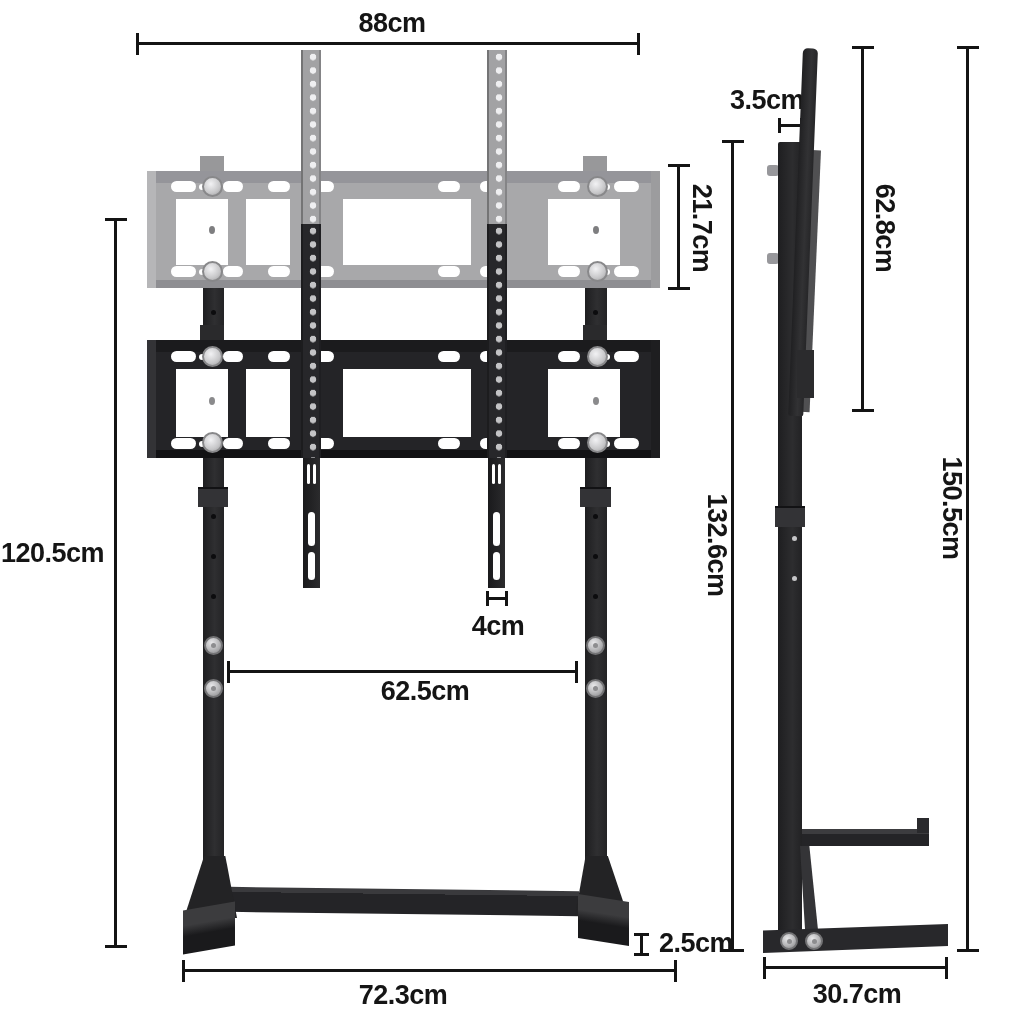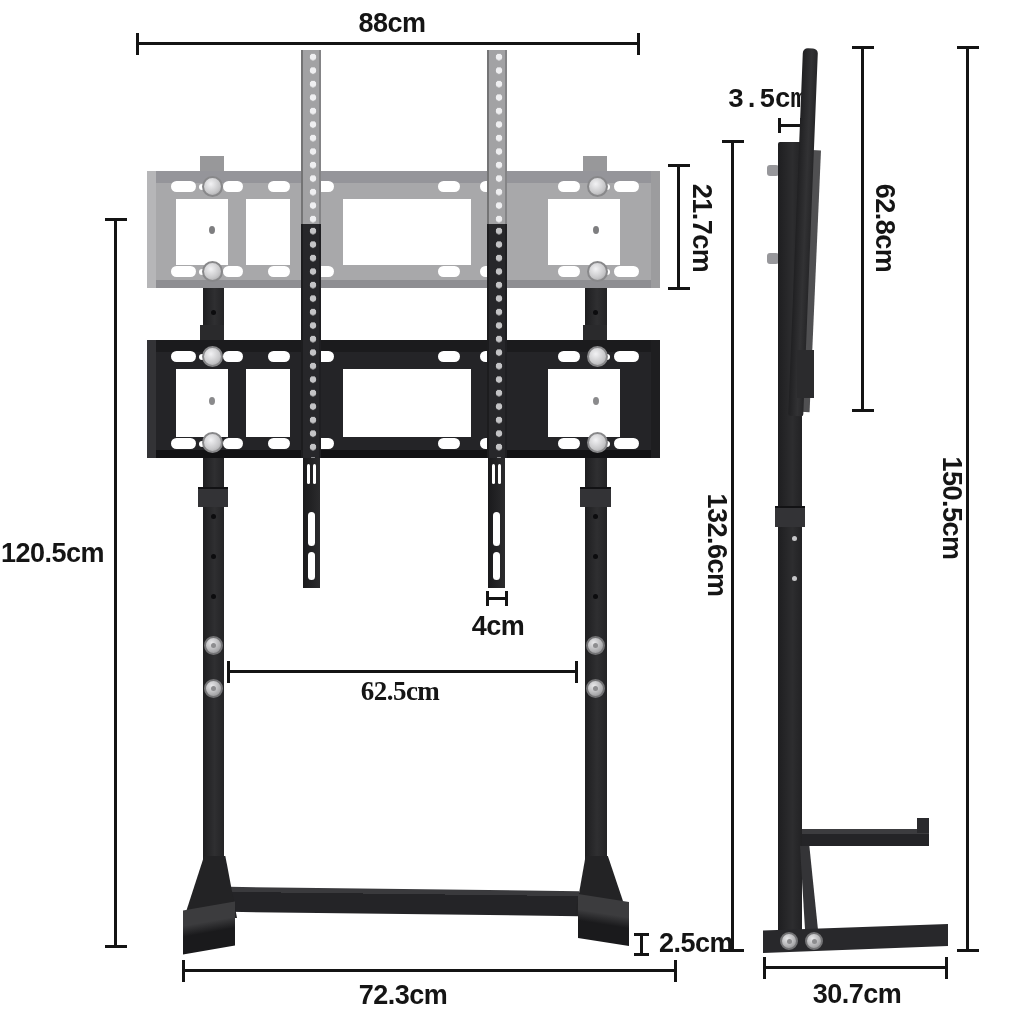--- a/index.html
+++ b/index.html
@@ -182,38 +182,38 @@
       <div class="hslot" style="left:4px;top:6px;width:3px;height:20px;"></div>
       <div class="hslot" style="left:10px;top:6px;width:3px;height:20px;"></div>
       <div class="hslot" style="left:5px;top:54px;width:7px;height:34px;"></div>
       <div class="hslot" style="left:5px;top:94px;width:7px;height:28px;"></div>
     </div>
 
     <div class="hdim small" style="left:486px;top:597px;width:22px;"></div>
     <div class="lbl center" style="left:498px;top:611px;">4cm</div>
 
     <div class="hdim" style="left:227px;top:670px;width:351px;"></div>
-    <div class="lbl center" style="left:400px;top:676px;font-family:Liberation Serif, serif;">62.5cm</div>
+    <div class="lbl center" style="left:425px;top:676px;">62.5cm</div>
 
     <div class="sideblk" style="left:229px;top:889px;width:350px;height:25px;background:linear-gradient(180deg,#3a3a3d 0 5px,#242427 5px);transform:rotate(0.7deg);"></div>
     <div class="sideblk" style="left:184px;top:856px;width:53px;height:62px;background:#232325;clip-path:polygon(38% 0,78% 0,100% 100%,0 100%);"></div>
     <div class="sideblk" style="left:183px;top:906px;width:52px;height:44px;background:linear-gradient(180deg,#3c3c3e 0 35%,#1a1a1c 60%);transform:skewY(-10deg);"></div>
     <div class="sideblk" style="left:575px;top:856px;width:53px;height:60px;background:#232325;clip-path:polygon(20% 0,62% 0,100% 100%,0 100%);"></div>
     <div class="sideblk" style="left:578px;top:898px;width:51px;height:44px;background:linear-gradient(180deg,#3c3c3e 0 35%,#1a1a1c 60%);transform:skewY(9deg);"></div>
 
     <div class="vdim small" style="left:640px;top:933px;height:23px;"></div>
     <div class="lbl" style="left:659px;top:928px;">2.5cm</div>
 
     <div class="hdim" style="left:182px;top:969px;width:495px;"></div>
     <div class="lbl center" style="left:403px;top:980px;">72.3cm</div>
   </div>
 
   <div>
 
-    <div class="lbl center" style="left:767px;top:85px;font-family:Liberation Mono, monospace;">3.5cm</div>
+    <div class="lbl center" style="left:767px;top:85px;">3.5cm</div>
     <div class="hdim small" style="left:778px;top:124px;width:25px;"></div>
 
     <div class="sideblk" style="left:812px;top:150px;width:9px;height:262px;background:#505052;transform:rotate(2.5deg);transform-origin:top left;"></div>
     <div class="sideblk" style="left:803px;top:48px;width:15px;height:368px;background:linear-gradient(90deg,#202022,#323234 60%,#262628);border-radius:5px 5px 2px 2px;transform:rotate(2.3deg);transform-origin:top left;z-index:3;"></div>
     <div class="sideblk" style="left:767px;top:165px;width:12px;height:11px;background:#97979b;border-radius:3px;"></div>
     <div class="sideblk" style="left:767px;top:253px;width:12px;height:11px;background:#97979b;border-radius:3px;"></div>
     <div class="sideblk" style="left:797px;top:350px;width:17px;height:48px;background:#2b2b2d;z-index:3;"></div>
 
     <div class="sideblk" style="left:778px;top:142px;width:24px;height:790px;background:linear-gradient(90deg,#1e1e20,#2d2d2f 60%,#222224);border-radius:2px 2px 0 0;"></div>
     <div class="collar" style="left:775px;top:506px;width:30px;height:21px;z-index:3;"></div>

